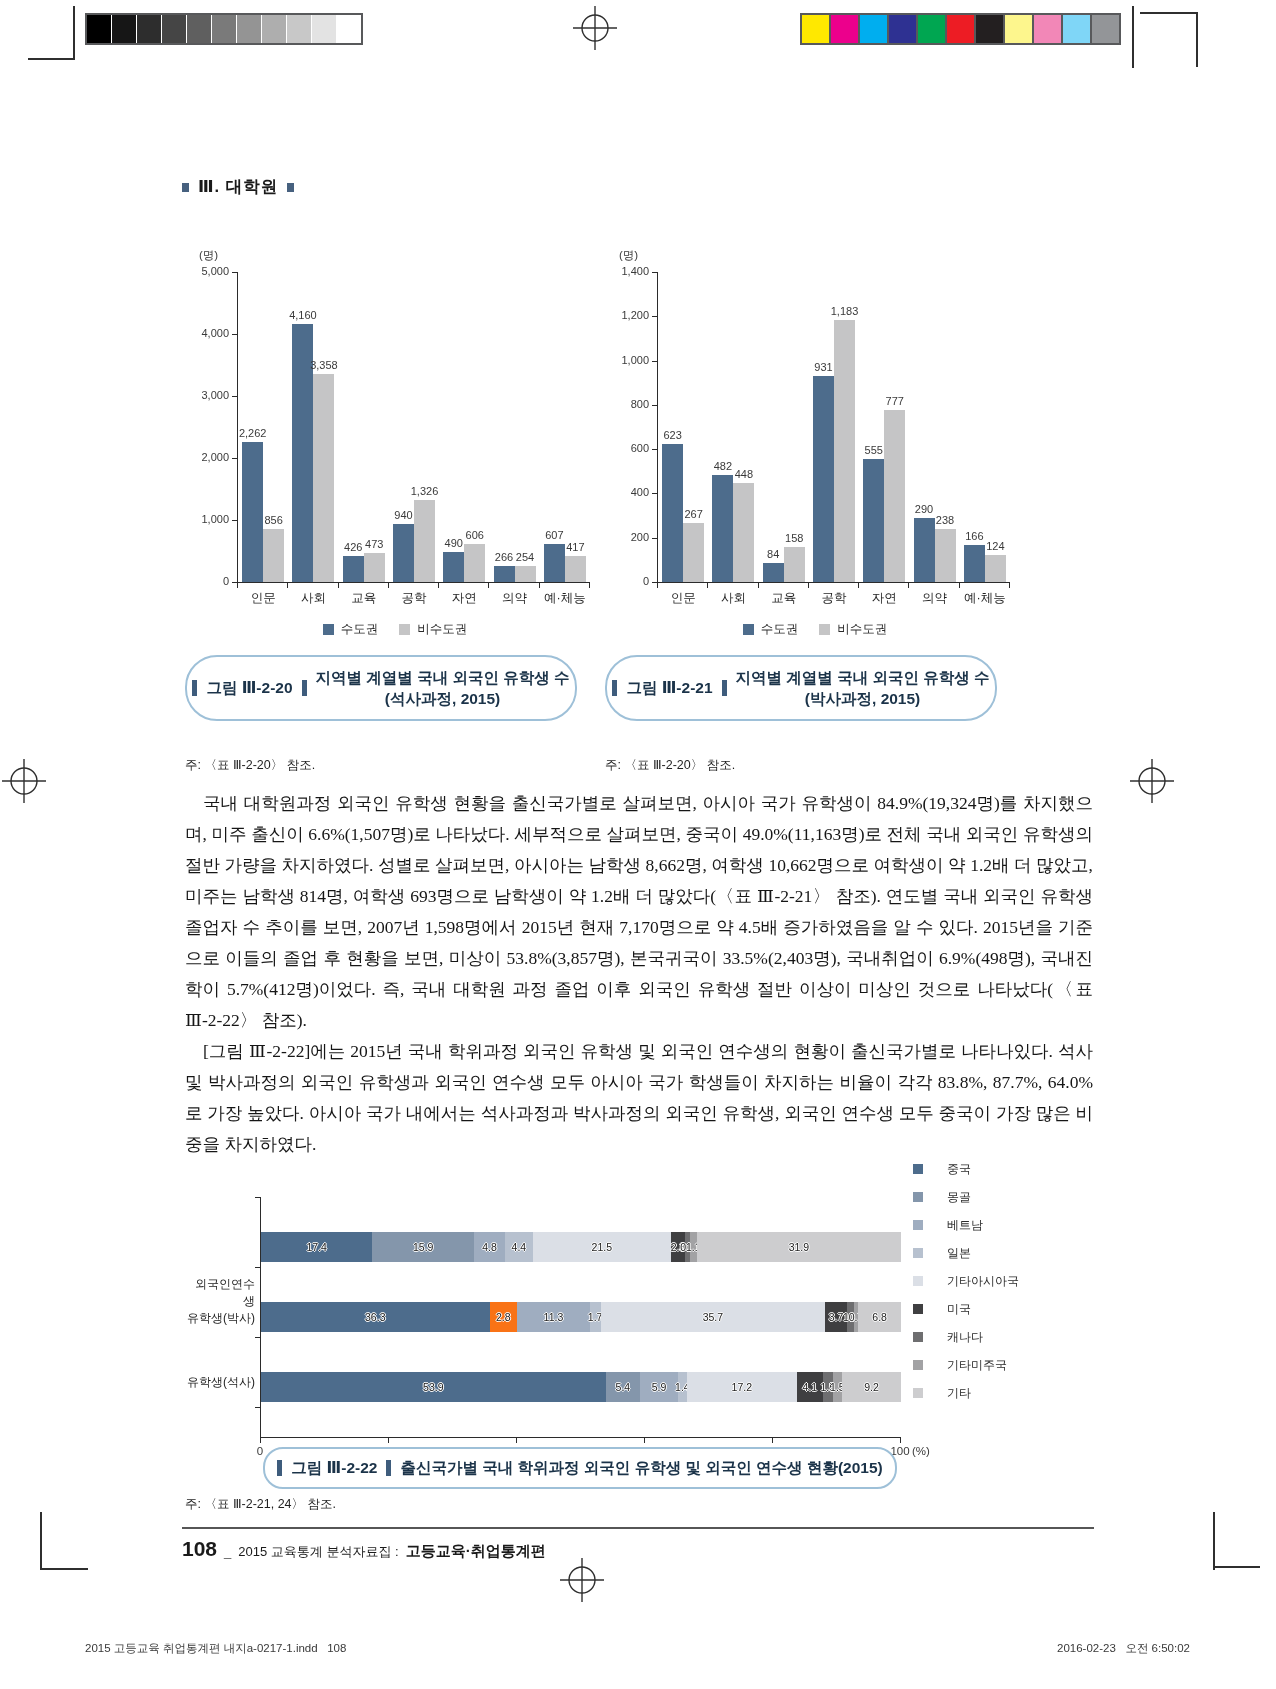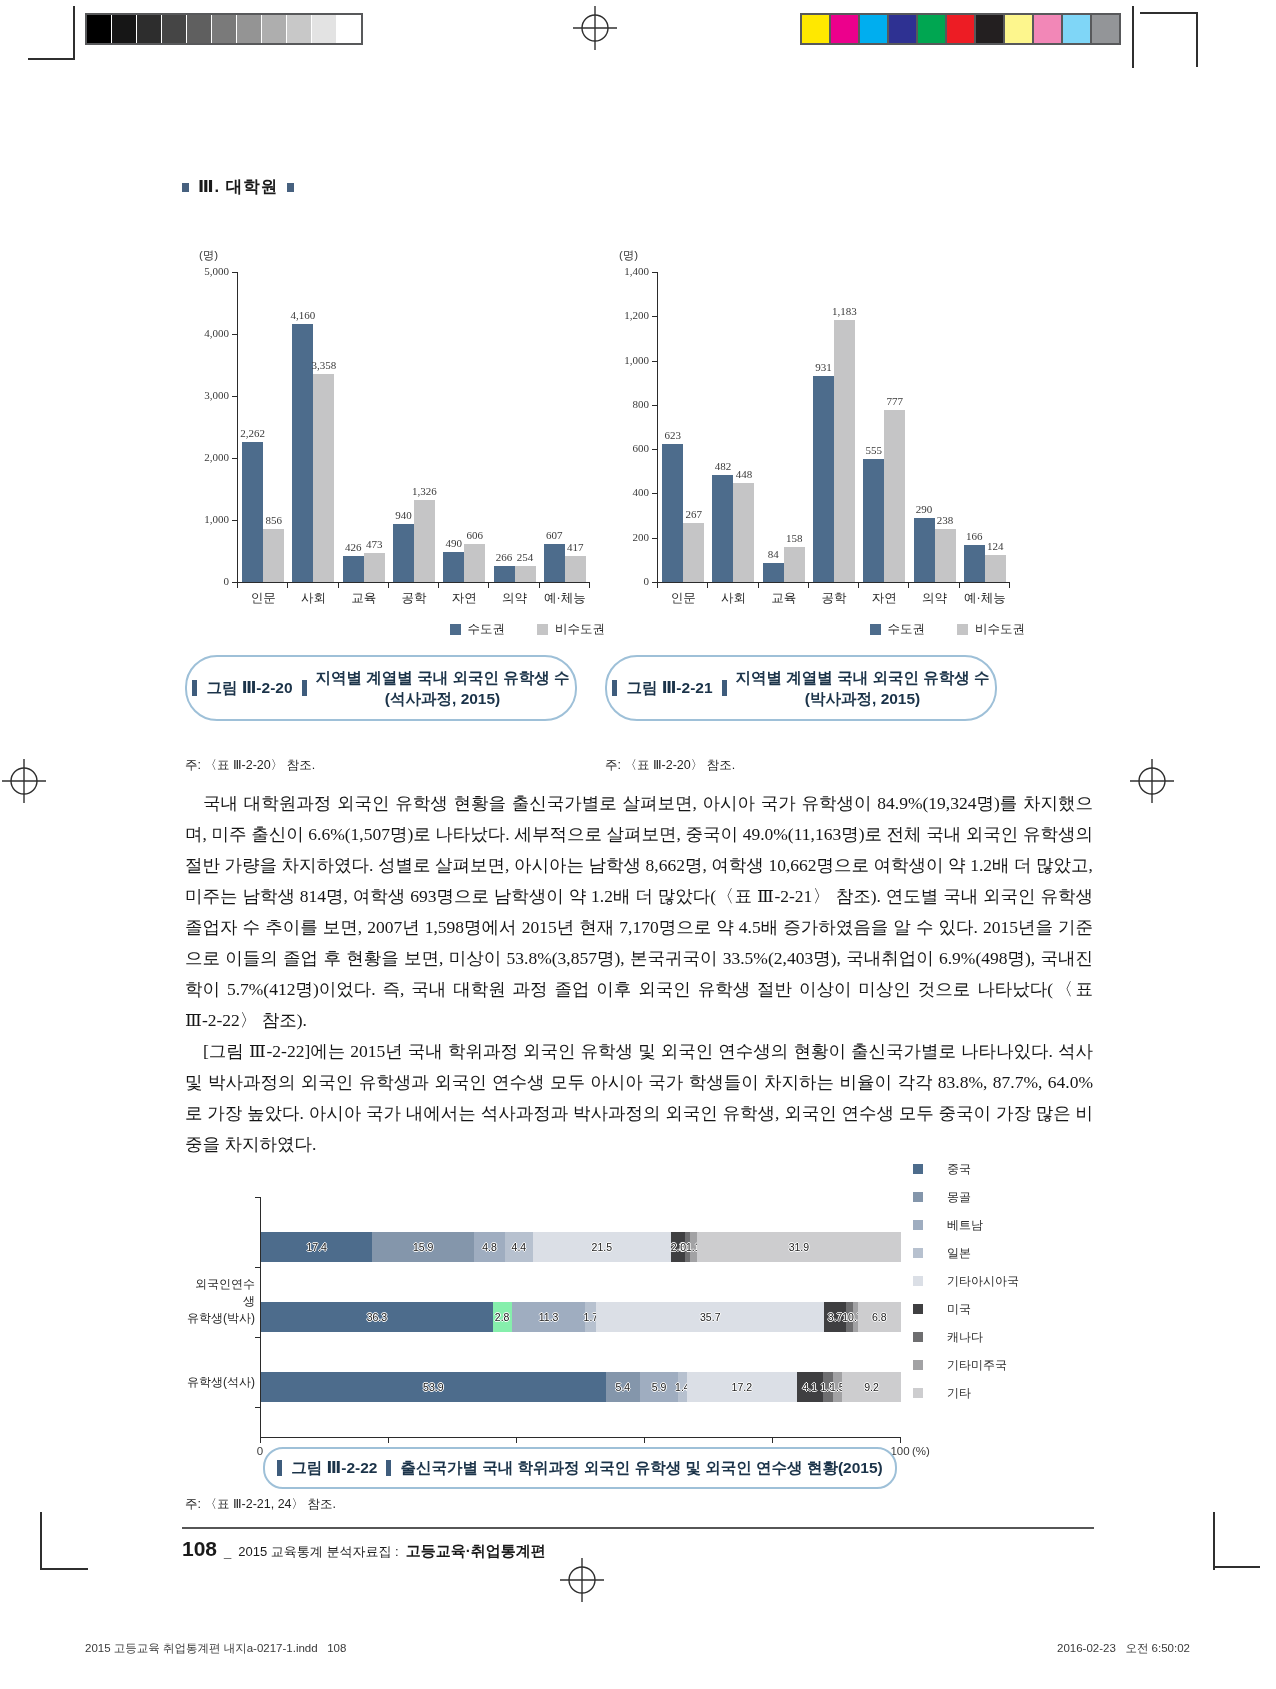--- a/index.html
+++ b/index.html
@@ -22,31 +22,31 @@
   #section-header{position:absolute;left:182px;top:176px;display:flex;align-items:center;gap:9px;
                   font-weight:bold;font-size:16.5px;color:#1a1a1a;letter-spacing:1px;}
   .hdr-sq{width:7px;height:9px;background:#47617f;display:inline-block;}
 
   
   .gchart{position:absolute;width:420px;height:420px;}
   #chart-master{left:185px;top:248px;}
   #chart-doctor{left:605px;top:248px;}
   .gchart .unit{position:absolute;left:14px;top:0;font-size:11.5px;color:#3a3a3a;}
   .plot-area{position:absolute;left:52px;top:24px;width:352px;height:310px;
-             border-left:1px solid #2b2b2b;border-bottom:1px solid #2b2b2b;display:flex;align-items:flex-end;font-family:Liberation Serif, serif;}
+             border-left:1px solid #2b2b2b;border-bottom:1px solid #2b2b2b;display:flex;align-items:flex-end;}
   .ytick{position:absolute;left:-6px;width:6px;height:1px;background:#2b2b2b;}
   .ytick-label{position:absolute;left:-54px;width:45px;text-align:right;font-size:11px;color:#3a3a3a;}
   .xtick{position:absolute;bottom:-6px;width:1px;height:6px;background:#2b2b2b;}
   .bar-group{flex:1;display:flex;align-items:flex-end;justify-content:center;height:100%;position:relative;}
   .bar{width:21px;position:relative;}
   .bar-value{position:absolute;bottom:calc(100% + 3px);left:50%;transform:translateX(-50%);
              font-size:11px;color:#3a3a3a;white-space:nowrap;}
   .cat-label{position:absolute;top:calc(100% + 8px);left:0;width:100%;text-align:center;
              font-size:12.5px;color:#1f1f1f;}
-  .glegend{position:absolute;left:0;top:373px;width:100%;display:flex;justify-content:flex-end;gap:32px;font-family:Liberation Mono, monospace;}
+  .glegend{position:absolute;left:0;top:373px;width:100%;display:flex;justify-content:center;gap:21px;font-family:Liberation Mono, monospace;}
   .legend-item{display:flex;align-items:center;gap:7px;font-size:12.5px;color:#2a2a2a;}
   .legend-sw{width:11px;height:11px;display:inline-block;}
 
   
   .pill{position:absolute;border:2px solid #9ec0d8;border-radius:32px;background:#fff;
         display:flex;align-items:center;justify-content:center;gap:9px;
         font-weight:bold;font-size:15.5px;color:#1b3349;}
   .pill .mark{width:5px;height:16px;background:#3e5c7c;flex:none;}
   .pill .cap-title-col{text-align:center;line-height:21px;}
   #pill-20{left:185px;top:655px;width:388px;height:62px;}
@@ -473,21 +473,21 @@
         </div>
         <div class="sseg" style="width: 204.16px; background: rgb(205, 205, 207);">
           <span>31.9</span>
         </div>
       </div>
       <div class="srow-label" style="top: 155px;">유학생(박사)</div>
       <div class="srow" style="top: 147px;">
         <div class="sseg" style="width: 232.32px; background: rgb(77, 108, 140);">
           <span>36.3</span>
         </div>
-        <div class="sseg" style="width: 19px; background: #86efac;">
+        <div class="sseg" style="width: 28px; background: #f97316;">
           <span>2.8</span>
         </div>
         <div class="sseg" style="width: 74px; background: rgb(159, 173, 192);">
           <span>11.3</span>
         </div>
         <div class="sseg" style="width: 10.88px; background: rgb(183, 193, 207);">
           <span>1.7</span>
         </div>
         <div class="sseg" style="width: 228.48px; background: rgb(219, 223, 230);">
           <span>35.7</span>

